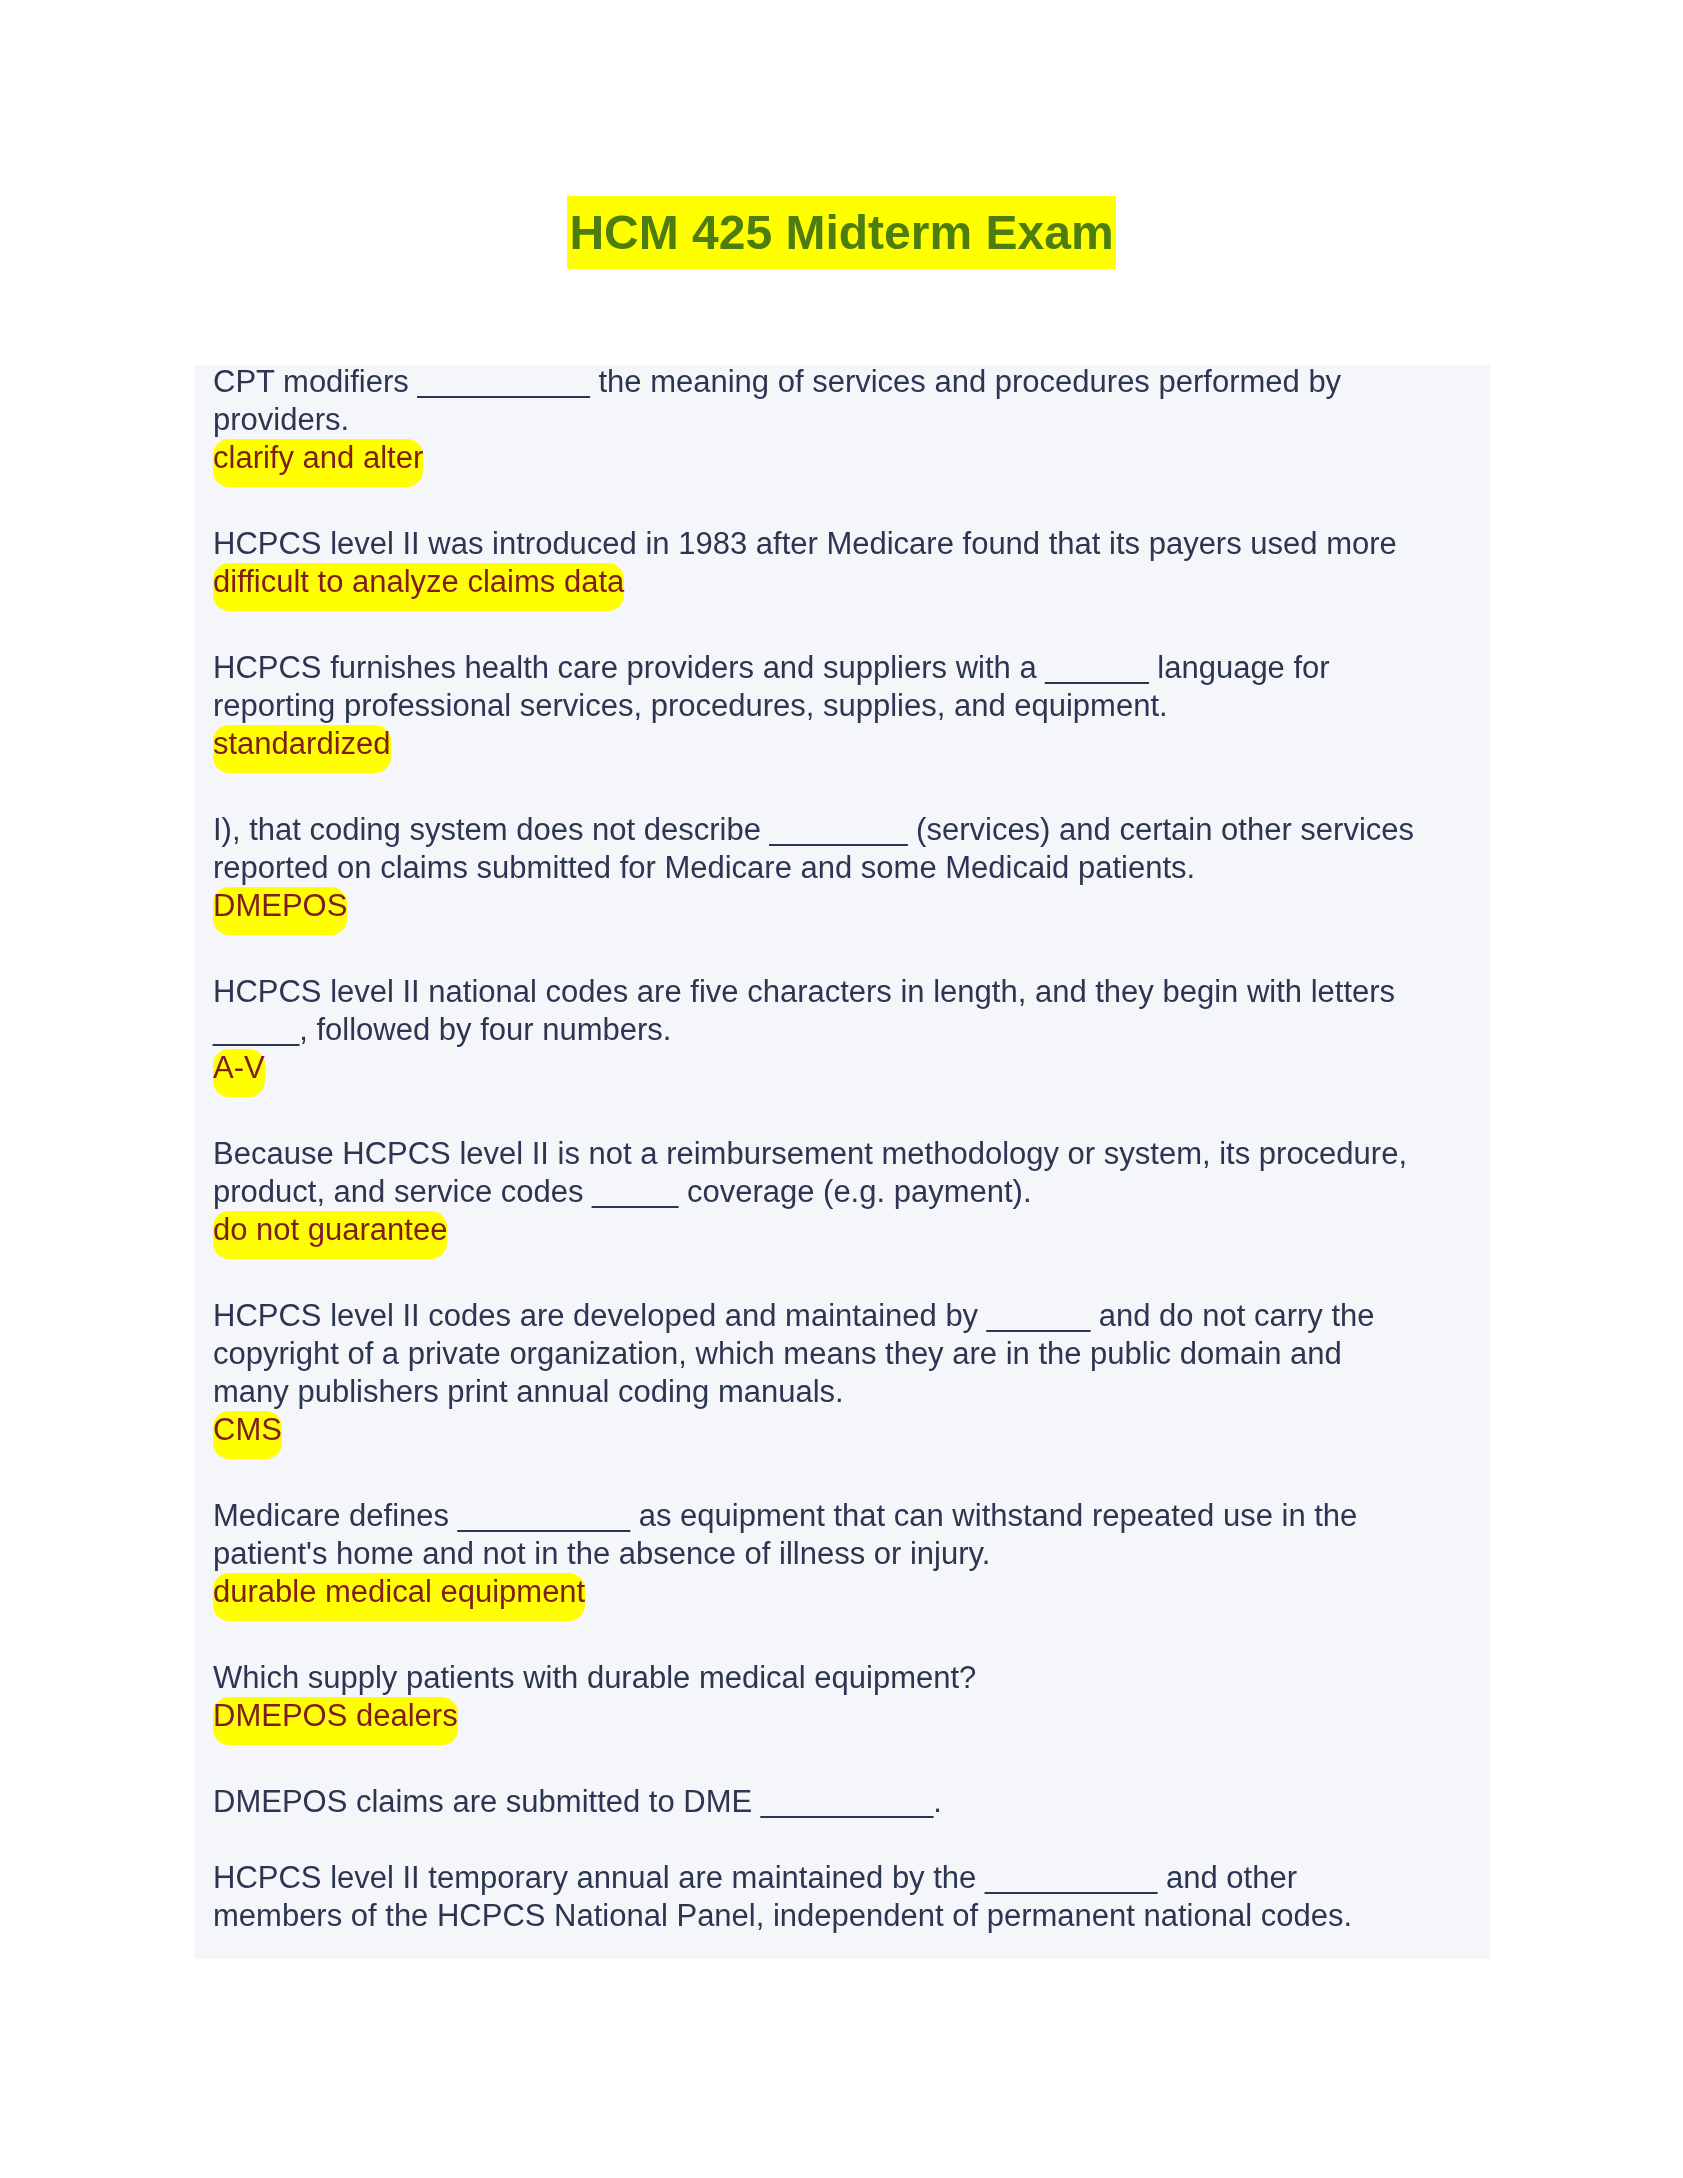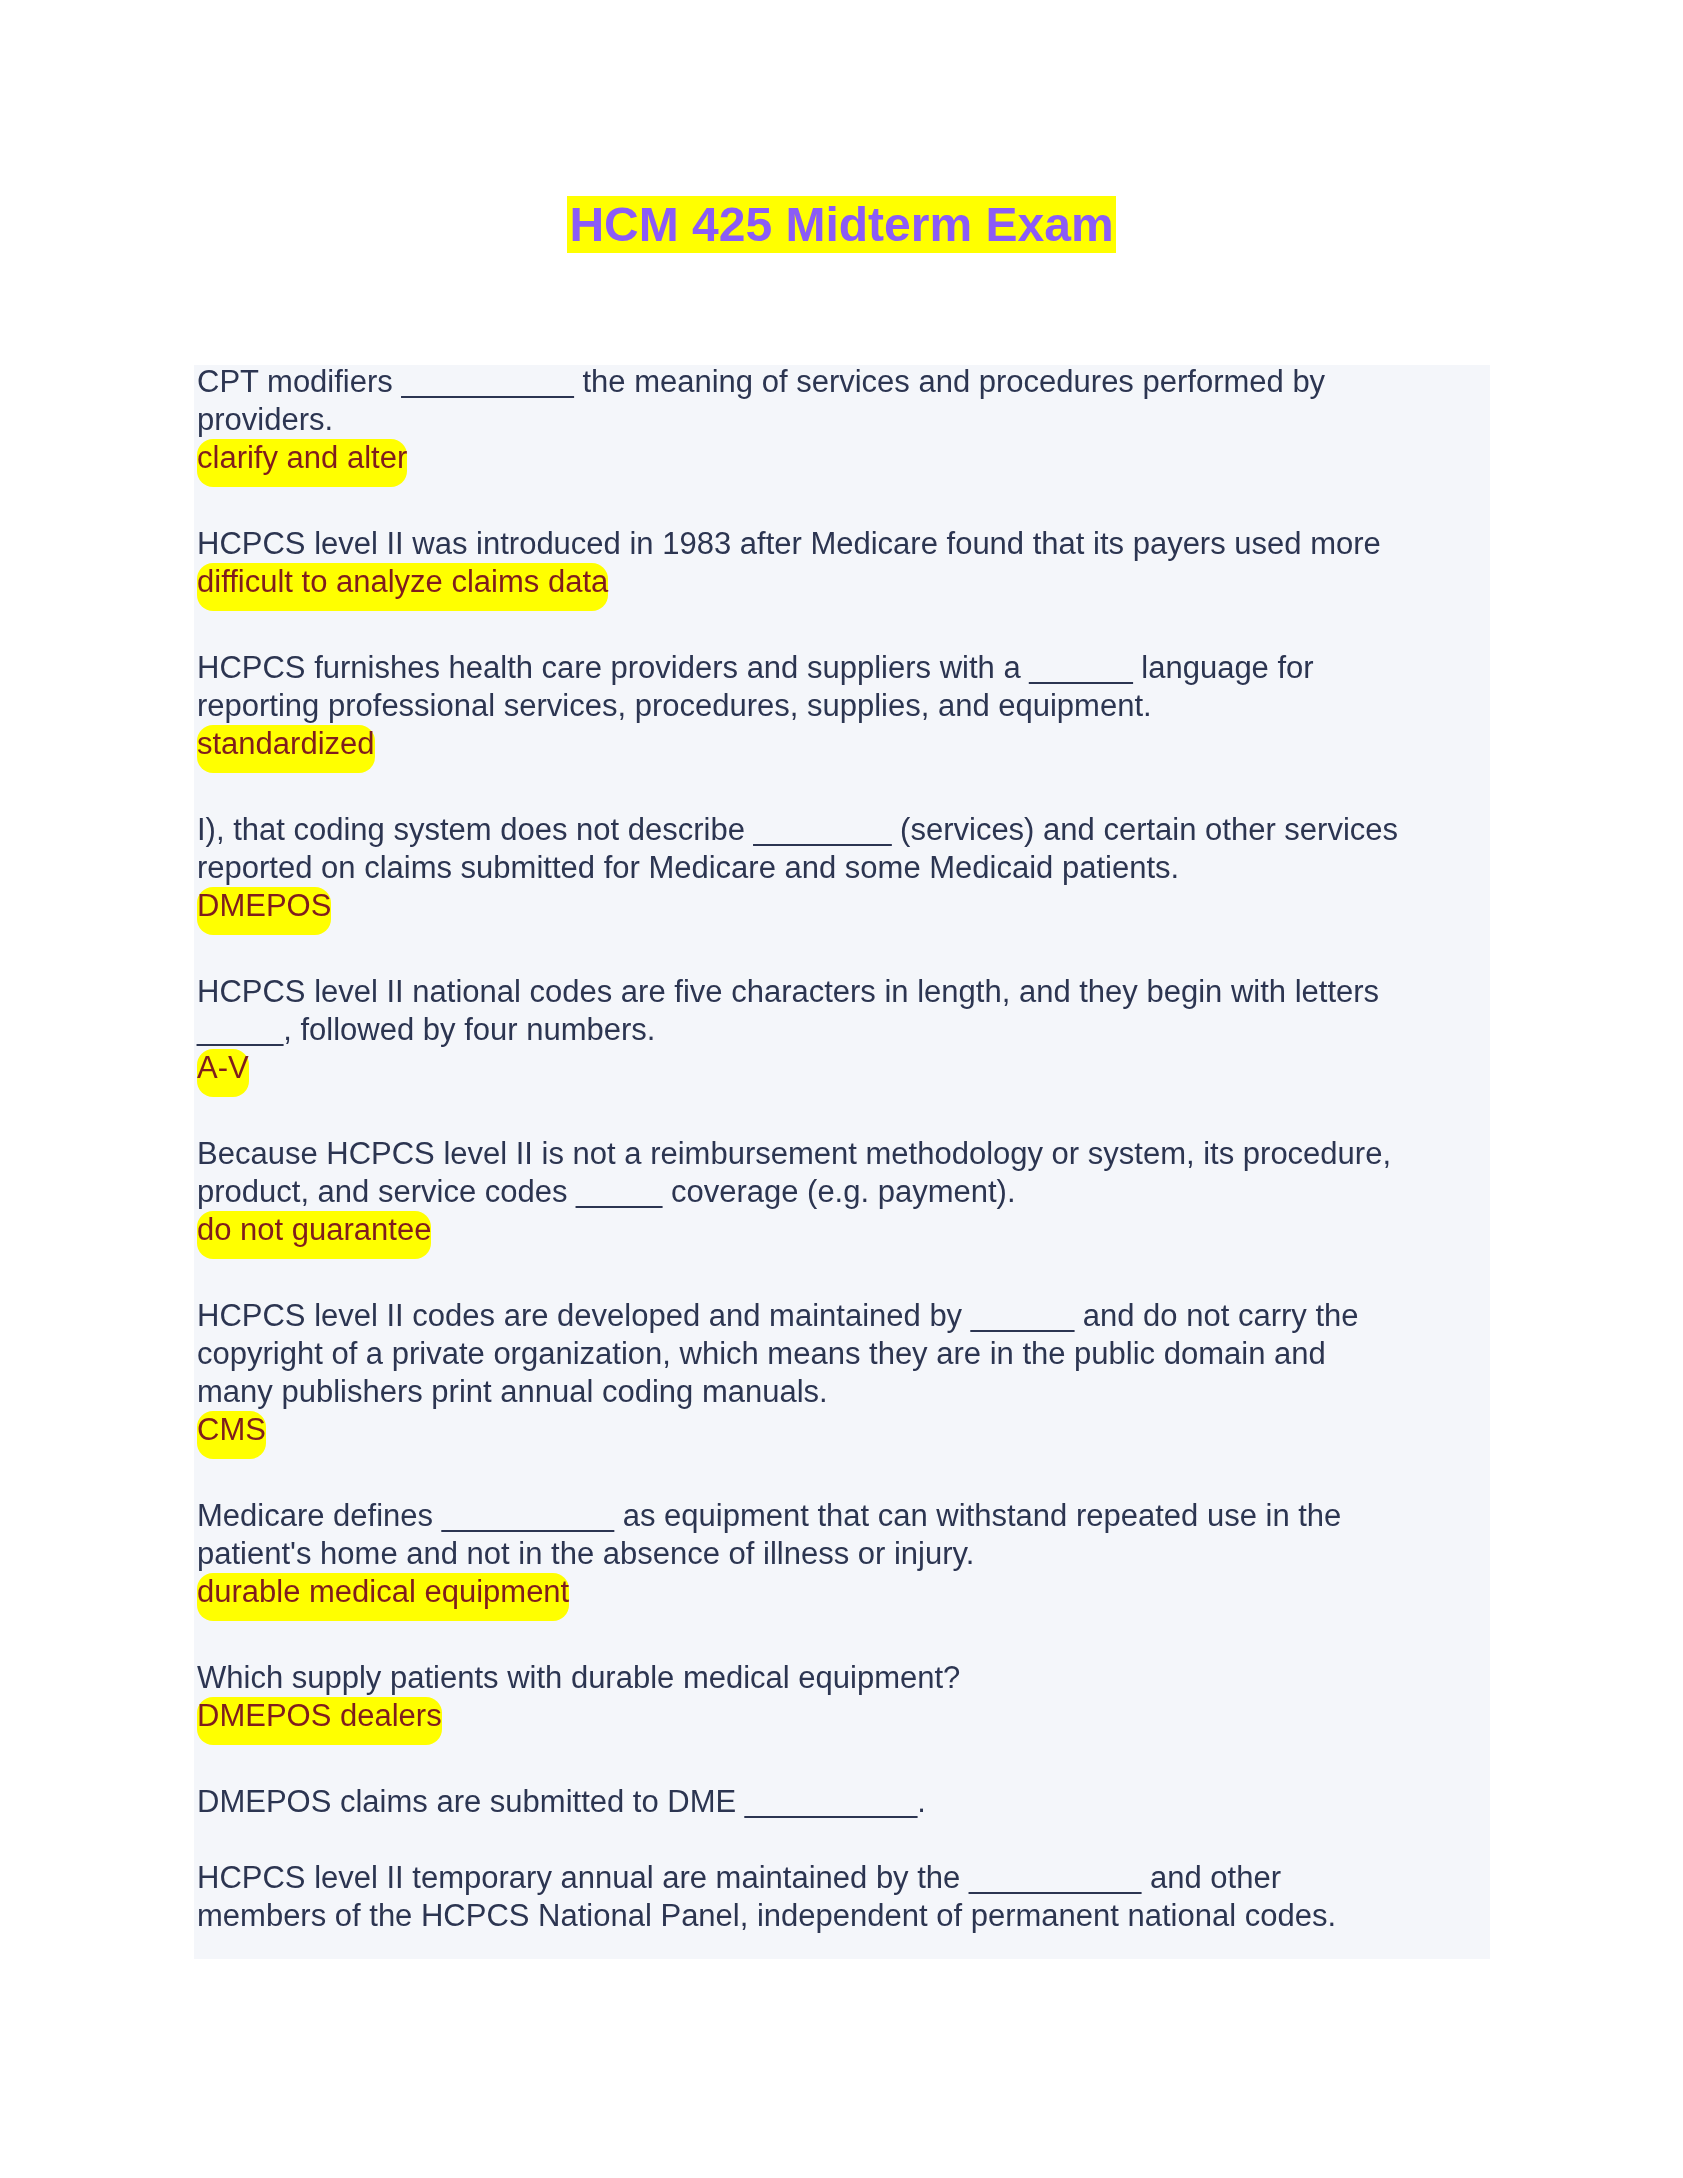--- a/index.html
+++ b/index.html
@@ -1,24 +1,24 @@
 <!DOCTYPE html>
 <html><head>
 <meta charset="utf-8">
 <style>
   html, body { margin: 0; padding: 0; background: #ffffff; }
   body { width: 1683px; height: 2178px; position: relative; overflow: hidden;
          font-family: "Liberation Sans", sans-serif; }
   .title-wrap { position: absolute; top: 196px; left: 0; width: 1683px; text-align: center; }
-  .title { display: inline-block; background: #ffff00; color: #8b5cf6; font-weight: bold;
-           font-size: 48px; line-height: 57px; padding: 0 2px; }
+  .title { display: inline-block; background: #ffff00; color: #4d7c0f; font-weight: bold;
+           font-size: 48px; line-height: 57px; padding: 8px 2px; }
   .panel { position: absolute; left: 194px; top: 365px; width: 1296px; height: 1594px;
            background: #f4f6fa; }
   .content { position: absolute; left: 197px; top: 363px; width: 1297px; }
-  .qa { margin: 0 0 38px 0; }
+  .qa { margin: 0 0 38px 16px; }
   .line { font-size: 31px; line-height: 38px; color: #2c3551; white-space: nowrap; display: block; height: 38px; }
   .answer { display: inline-block; background: #ffff00; color: #7f1d1d; font-size: 31px;
             line-height: 38px; height: 48px; border-radius: 16px; }
 </style>
 </head>
 <body>
 
 <div class="title-wrap">
   <span class="title">HCM 425 Midterm Exam</span>
 </div>

